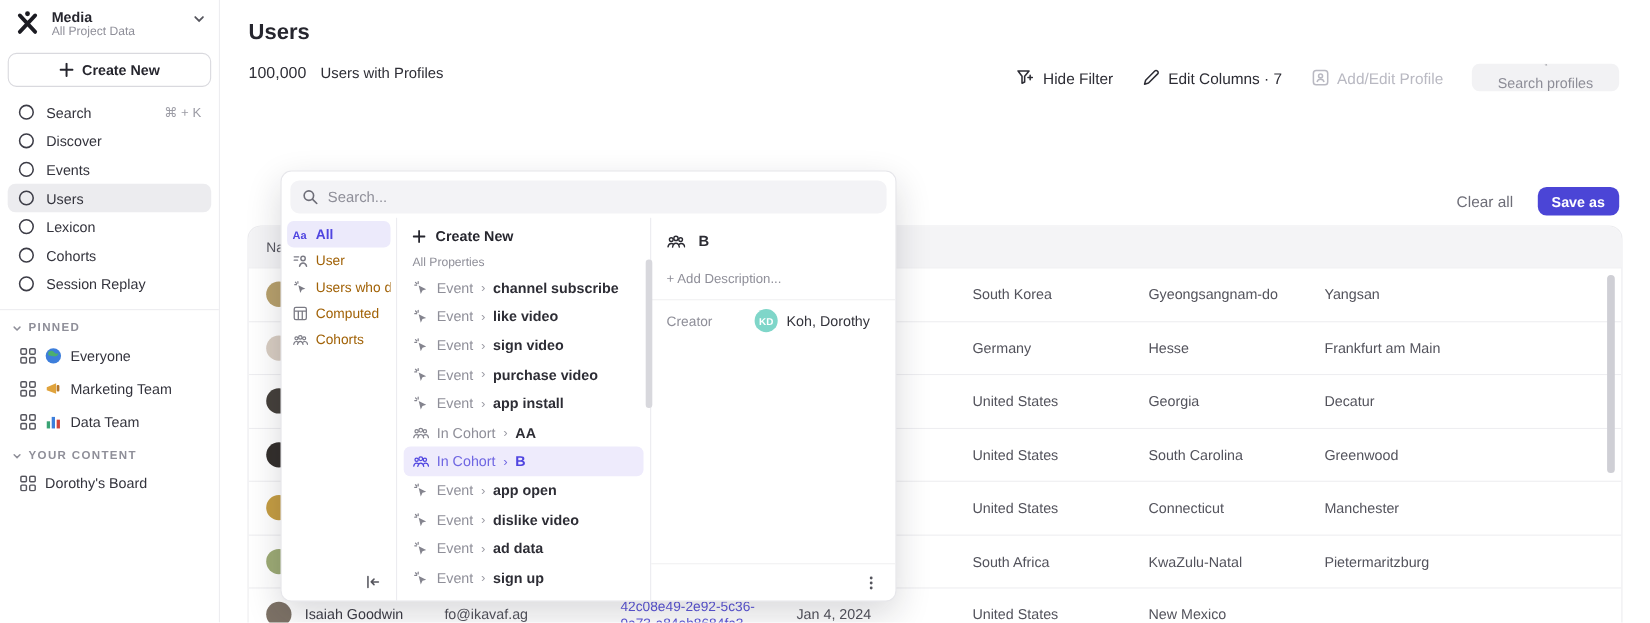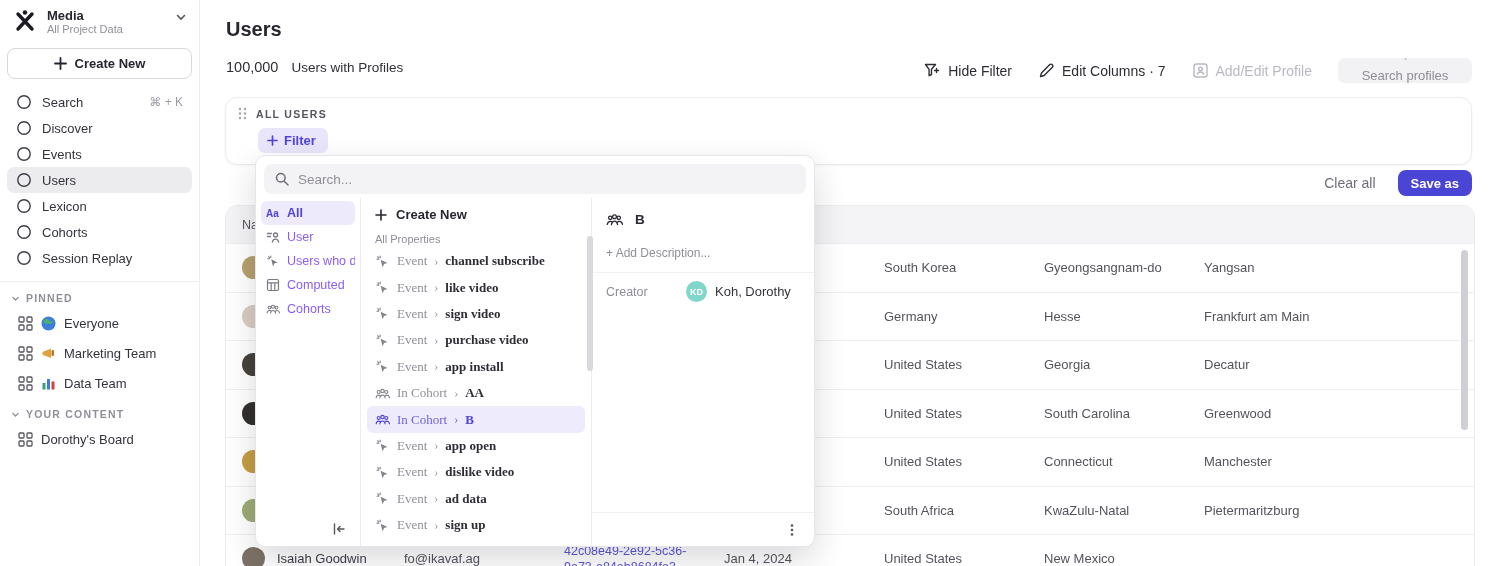--- a/index.html
+++ b/index.html
@@ -85,35 +85,35 @@
   .dropdown { position:absolute; left:255px; top:155px; width:560px; height:392px;
     background:#fff; border:1px solid #e6e6ea; border-radius:10px;
     box-shadow:0 12px 32px rgba(25,25,40,.16); z-index:10; display:flex; flex-direction:column; }
   .dd-search { margin:8px 8px 4px; height:30px; background:#f3f3f6; border-radius:8px;
     display:flex; align-items:center; gap:9px; padding:0 11px; cursor:text; }
   .dd-search .ic { width:14px; height:14px; color:#6e6e78; }
   .dd-search span { font-size:13.5px; color:#8f8f99; }
   .dd-body { flex:1; display:flex; min-height:0; position:relative; }
   .dd-cats { width:105px; padding:3px 5px; border-right:1px solid #ececf0; position:relative; }
   .cat-item { display:flex; align-items:center; gap:7px; height:24px; padding:0 5px;
-    border-radius:6px; font-size:12.5px; color:#8b5cf6; cursor:pointer; white-space:nowrap; overflow:hidden; }
+    border-radius:6px; font-size:12.5px; color:#a16207; cursor:pointer; white-space:nowrap; overflow:hidden; }
   .cat-item .ic { width:14px; height:14px; color:#7b7b85; flex:none; }
   .cat-item.selected { background:#eceafb; color:#4f44e0; font-weight:600; }
   .cat-item.selected .ic { color:#4f44e0; }
   .cat-ic { display:none; }
   .icon-aa .i-aa, .icon-user .i-user, .icon-event .i-event,
   .icon-computed .i-computed, .icon-cohort .i-cohort { display:block; }
   .collapse-btn { position:absolute; left:75px; bottom:9px; width:16px; height:16px;
     color:#55555d; cursor:pointer; }
   .dd-list { width:230px; padding:2px 6px; position:relative; }
   .dd-create { display:flex; align-items:center; gap:9px; height:29px; padding:0 8px;
     font-size:13px; font-weight:600; color:#26262e; cursor:pointer; border-radius:6px; }
   .dd-group { font-size:11px; color:#8f8f99; padding:4px 8px 3px; }
   .prop-item { display:flex; align-items:center; gap:7px; height:26.4px; padding:0 8px;
-    border-radius:6px; font-size:13px; cursor:pointer; white-space:nowrap;font-family:Liberation Serif, serif; }
+    border-radius:6px; font-size:13px; cursor:pointer; white-space:nowrap; }
   .prop-item .ic { width:15px; height:15px; color:#84848e; flex:none; }
   .prop-prefix { color:#8f8f99; }
   .prop-chev { color:#9b9ba4; font-size:12px; }
   .prop-name { color:#2d2d35; font-weight:600; }
   .prop-item.highlight { background:#eeebfc; }
   .prop-item.highlight .prop-prefix, .prop-item.highlight .prop-chev { color:#6f66e2; }
   .prop-item.highlight .prop-name { color:#4f44e0; }
   .prop-item.highlight .ic { color:#4f44e0; }
   .dd-scroll { position:absolute; right:-2px; top:38px; width:6px; height:135px;
     background:#d8d8dd; border-radius:3px; }
@@ -355,39 +355,20 @@
     </div>
     <div class="tb-search">
       <svg class="ic" viewBox="0 0 13 13" fill="none" stroke="currentColor" stroke-width="1.5" stroke-linecap="round">
           <circle cx="5.4" cy="5.4" r="4"></circle>
           <path d="M8.5 8.5 L12 12"></path>
         </svg>
       <span>Search profiles</span>
     </div>
   </div>
 
-  <div class="filter-card">
-    <div class="fc-head">
-      <svg class="drag-ic" viewBox="0 0 9 13" fill="currentColor">
-          <circle cx="2" cy="2" r="1.2"></circle>
-          <circle cx="7" cy="2" r="1.2"></circle>
-          <circle cx="2" cy="6.5" r="1.2"></circle>
-          <circle cx="7" cy="6.5" r="1.2"></circle>
-          <circle cx="2" cy="11" r="1.2"></circle>
-          <circle cx="7" cy="11" r="1.2"></circle>
-        </svg>
-      <span class="fc-label">ALL USERS</span>
-    </div>
-    <div class="filter-btn">
-      <svg width="11" height="11" viewBox="0 0 11 11" stroke="#4f44e0" stroke-width="1.7" stroke-linecap="round">
-          <path d="M5.5 1 v9 M1 5.5 h9"></path>
-        </svg>
-      <span>Filter</span>
-    </div>
-  </div>
 
   <div class="action-row">
     <span class="clear-all">Clear all</span>
     <span class="save-as">Save as</span>
   </div>
 
   <div class="table-card">
     <div class="t-head">
 
         <div class="cell">Name</div>

